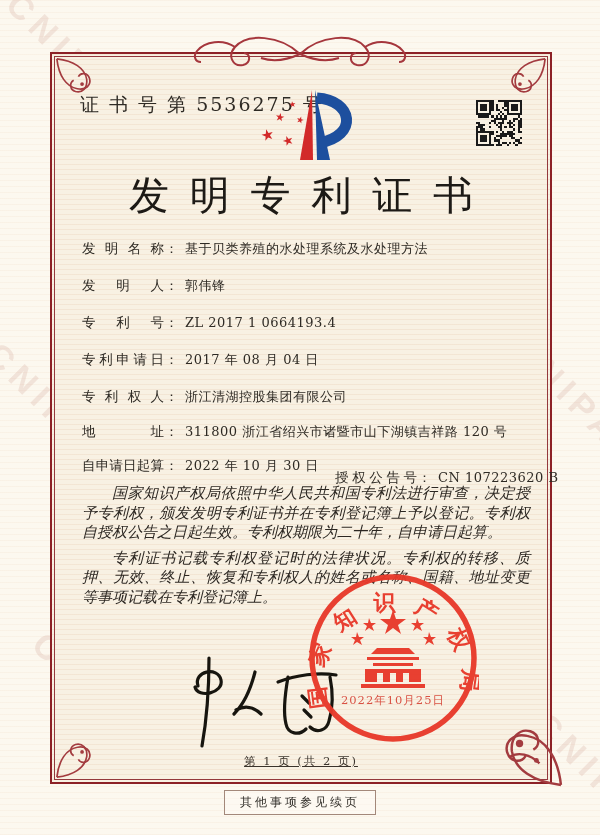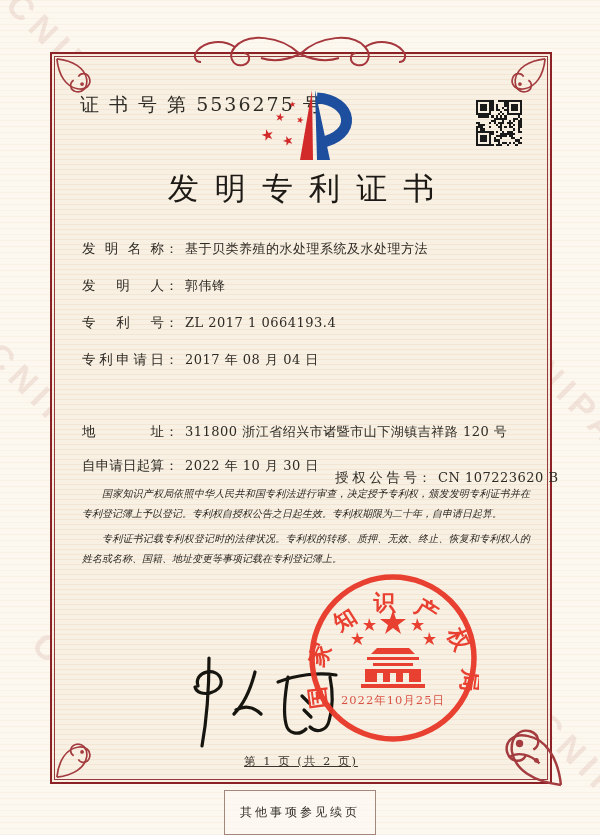--- a/index.html
+++ b/index.html
@@ -23,42 +23,42 @@
           transparent 1px, transparent 5px);}
   .cert::before{content:"";position:absolute;inset:2px;border:1px solid #94383c;pointer-events:none;}
   
   .orn{position:absolute;z-index:4;pointer-events:none;}
   
   .cert-number{position:absolute;left:28px;top:38px;font-size:19px;letter-spacing:2px;color:#2e2a24;}
   .logo{position:absolute;left:203px;top:34px;width:110px;height:80px;}
   .logo .star{position:absolute;color:#d22a2a;line-height:1;}
   .qr{position:absolute;left:424px;top:46px;width:46px;height:46px;}
   .title{position:absolute;left:0;top:114px;width:100%;text-align:center;
-         font-size:31px;letter-spacing:0.52em;text-indent:0.52em;color:#1d1a16;}
+         font-size:40px;letter-spacing:0.52em;text-indent:0.52em;color:#1d1a16;}
   
   .row{position:absolute;left:30px;width:452px;font-size:13px;color:#2e2a24;white-space:nowrap;}
   .flabel{display:inline-block;width:82px;text-align:justify;text-align-last:justify;
           font-size:13.5px;vertical-align:bottom;}
   .colon{margin:0 7px 0 1px;}
   .fval{font-size:13px;letter-spacing:0.5px;}
   .pair2{position:absolute;left:253px;top:0;margin-top:12px;}
   
   .paras{position:absolute;left:30px;top:430px;width:448px;}
-  .paras p{margin:0 0 6px;font-size:10px;line-height:19.5px;font-style:italic;
+  .paras p{margin:0 0 6px;font-size:15px;line-height:19.5px;font-style:italic;
            color:#2c2722;text-indent:2em;text-align:justify;}
   
   .director{position:absolute;left:38px;top:634px;font-family:"Liberation Sans",sans-serif;
             font-size:14.5px;letter-spacing:4px;color:#1c1c1c;line-height:26px;}
   .signature{position:absolute;left:108px;top:592px;z-index:3;}
   .seal{position:absolute;left:307px;top:570px;z-index:6;opacity:0.96;}
   .pageno{position:absolute;left:0;top:700px;width:100%;text-align:center;
           font-size:11.5px;letter-spacing:2px;color:#3a332b;text-decoration:underline;}
   .note{position:absolute;left:50%;top:790px;transform:translateX(-50%);z-index:3;
         border:1px solid #a3887a;background:rgba(255,253,248,0.35);
-        padding:13px 15px;font-size:12px;letter-spacing:3px;color:#33302b;white-space:nowrap;}
+        padding:3px 15px;font-size:12px;letter-spacing:3px;color:#33302b;white-space:nowrap;}
 </style>
 </head>
 <body>
 
 <div class="page">
 
   <span class="wm" style="left:-8px;top:28px;">CNIPA</span>
   <span class="wm" style="left:200px;top:92px;font-size:38px;">CNIPA</span>
   <span class="wm" style="left:498px;top:372px;">CNIPA</span>
   <span class="wm" style="left:-28px;top:378px;">CNIPA</span>
@@ -322,20 +322,23 @@
     </div>
     <div class="row" style="top:186px">
       <span class="flabel">发明名称</span><span class="colon">：</span><span class="fval">基于贝类养殖的水处理系统及水处理方法</span>
     </div>
     <div class="row" style="top:260px">
       <span class="flabel">专利号</span><span class="colon">：</span><span class="fval">ZL 2017 1 0664193.4</span>
     </div>
     <div class="row" style="top:297px">
       <span class="flabel">专利申请日</span><span class="colon">：</span><span class="fval">2017 年 08 月 04 日</span>
     </div>
+    <div class="row" style="top:334px">
+      <span class="flabel">专利权人</span><span class="colon">：</span><span class="fval">浙江清湖控股集团有限公司</span>
+    </div>
     <div class="row" style="top:369px">
       <span class="flabel">地址</span><span class="colon">：</span><span class="fval">311800 浙江省绍兴市诸暨市山下湖镇吉祥路 120 号</span>
     </div>
     <div class="row" style="top:403px">
       <span>
         <span class="flabel">自申请日起算</span><span class="colon">：</span><span class="fval">2022 年 10 月 30 日</span>
       </span>
       <span class="pair2">
         <span class="flabel">授权公告号</span><span class="colon">：</span><span class="fval">CN 107223620 B</span>
       </span>

